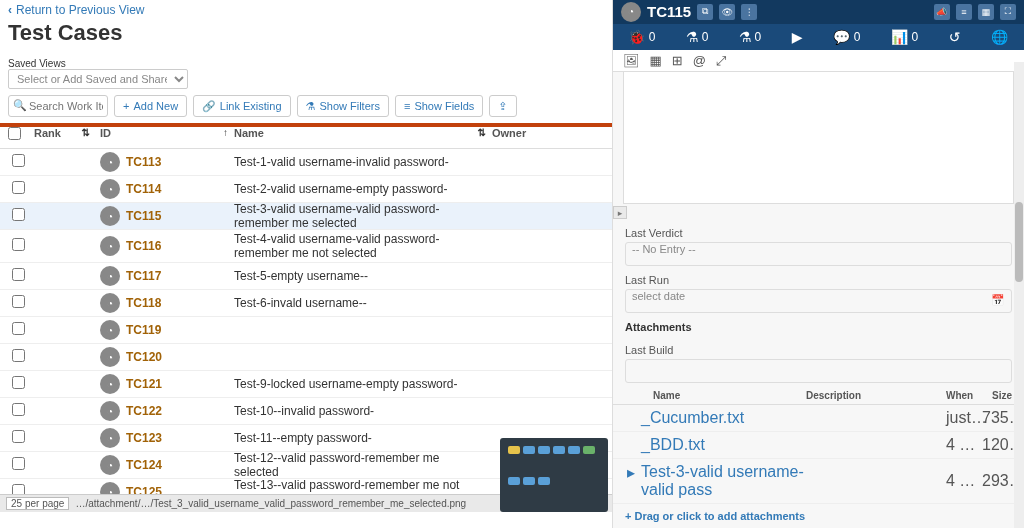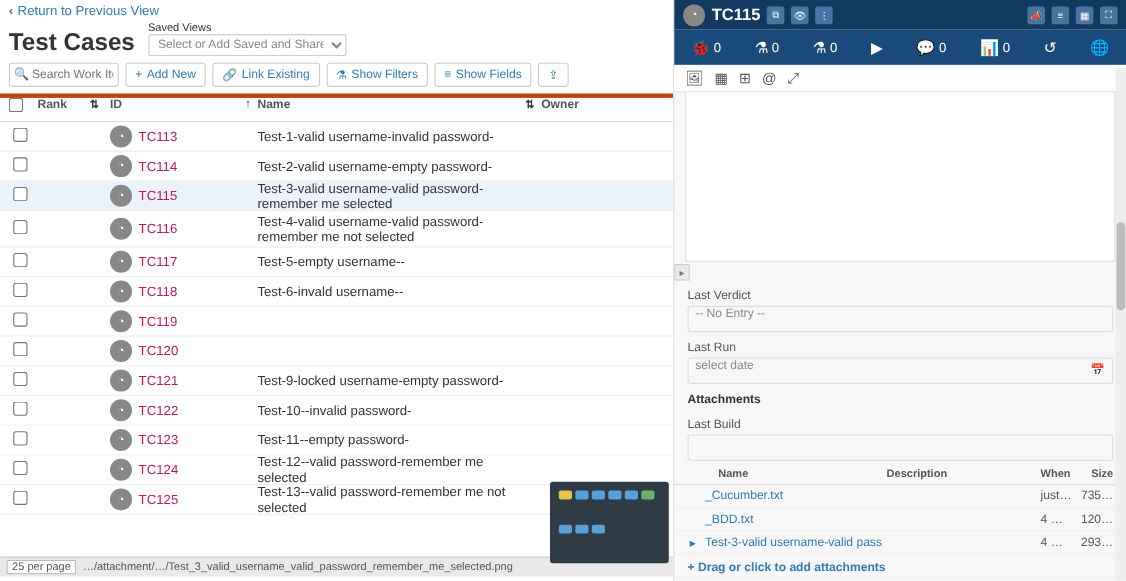--- a/index.html
+++ b/index.html
@@ -4,21 +4,21 @@
 <style>
 * { margin:0; padding:0; box-sizing:border-box; font-family:-apple-system,BlinkMacSystemFont,"Segoe UI",Arial,sans-serif; }
 body { width:1024px; height:528px; overflow:hidden; font-size:12px; color:#333; background:#fff; display:flex; }
 .left-panel { width:612px; height:100%; display:flex; flex-direction:column; position:relative; }
 .right-panel { width:412px; height:100%; background:#f7f7f7; display:flex; flex-direction:column; border-left:1px solid #ddd; }
 
 .breadcrumb { padding:3px 8px; }
 .breadcrumb a { color:#337ab7; text-decoration:none; font-size:12px; cursor:pointer;margin-top:24px; }
 .breadcrumb a::before { content:"‹"; margin-right:4px; font-weight:bold; }
 
-.title-row { display:flex; align-items:flex-end; padding:0 8px 6px; gap:12px; }
+.title-row { display:flex; align-items:flex-start; padding:0 8px 6px; gap:12px;flex-direction:column; }
 .page-title { font-size:22px; font-weight:600; color:#333; }
 .saved-views { display:flex; flex-direction:column; }
 .saved-views label { font-size:10px; color:#333; }
 .saved-views select { width:180px; height:20px; font-size:11px; color:#888; border:1px solid #ccc; border-radius:2px; padding:0 4px; background:#fff; }
 
 .toolbar { display:flex; gap:6px; padding:0 8px 6px; align-items:center; }
 .search-box { position:relative; width:100px; }
 .search-box input { width:100%; height:22px; padding:2px 4px 2px 20px; border:1px solid #ccc; border-radius:3px; font-size:11px; }
 .search-box .sicon { position:absolute; left:5px; top:4px; color:#888; font-size:11px; }
 .tbtn { height:22px; padding:0 8px; border:1px solid #ccc; border-radius:3px; background:#fff; color:#337ab7; font-size:11px; display:flex; align-items:center; gap:4px; cursor:pointer; }
@@ -32,24 +32,24 @@
 .col-owner { width:110px; }
 .sort-icon { float:right; margin-right:6px; color:#333; font-size:10px; }
 
 .rows { overflow-y:auto; flex:1; }
 .row { display:flex; align-items:center; height:27px; border-bottom:1px solid #eee; font-size:12px; }
 .row.tall { height:33px; }
 .row.selected { background:#eaf2fb; }
 .row input[type=checkbox] { margin-left:8px; }
 .id-cell { display:flex; align-items:center; gap:6px; }
 .type-icon { width:20px; height:20px; border-radius:50%; background:#888; display:flex; align-items:center; justify-content:center; color:#fff; font-size:10px; }
-.id-link { color:#be185d; font-weight:400; cursor:pointer; }
+.id-link { color:#a16207; font-weight:700; cursor:pointer; }
 .name-cell { color:#333; line-height:1.2; padding-right:8px; }
 
-.footer { position:absolute; bottom:4px; left:0; right:0; height:18px; background:#e9e9e9; border-top:1px solid #ccc; font-size:10px; color:#555; display:flex; align-items:center; padding:0 6px; gap:6px; }
+.footer { position:absolute; bottom:16px; left:0; right:0; height:18px; background:#e9e9e9; border-top:1px solid #ccc; font-size:10px; color:#555; display:flex; align-items:center; padding:0 6px; gap:6px; }
 .footer .pp { border:1px solid #bbb; background:#fff; padding:0 4px; }
 
 .thumb { position:absolute; bottom:16px; left:500px; width:108px; height:74px; background:#2f3b45; border-radius:3px; display:flex; flex-wrap:wrap; padding:8px; gap:3px; }
 .thumb span { width:12px; height:8px; background:#5aa0d8; border-radius:2px; }
 .thumb span.y { background:#e6c34b; }
 .thumb span.g { background:#6ab26a; }
 
 
 .rp-header { background:#12395f; color:#fff; height:30px; display:flex; align-items:center; padding:0 8px; gap:6px; }
 .rp-header .hicon { width:20px; height:20px; border-radius:50%; background:#888; display:flex; align-items:center; justify-content:center; font-size:10px; }
@@ -72,21 +72,21 @@
 .rp-label { font-size:11px; color:#555; margin-bottom:3px; }
 .rp-input { width:100%; height:24px; border:1px solid #ddd; border-radius:3px; background:#f7f7f7; padding:0 6px; font-size:11px; color:#888; }
 .rp-input.date { position:relative; }
 .rp-input.date::after { content:"📅"; position:absolute; right:6px; top:4px; font-size:11px; color:#aaa; }
 
 .att-head { display:flex; padding:3px 12px; border-bottom:1px solid #ddd; font-size:10px; font-weight:600; color:#555; }
 .att-name { flex:1; padding-left:28px;}
 .att-desc { width:140px; }
 .att-when { width:36px; }
 .att-size { width:30px; text-align:right; }
-.att-row { display:flex; padding:4px 12px; border-bottom:1px solid #eee; font-size:11px; align-items:center; }
+.att-row { display:flex; padding:4px 12px; border-bottom:1px solid #eee; font-size:16px; align-items:center; }
 .att-row .aname { flex:1; color:#337ab7; cursor:pointer; padding-left:16px; position:relative;}
 .att-row .aname.expand::before { content:"▸"; position:absolute; left:2px; color:#337ab7; }
 .att-row .adesc { width:140px; }
 .att-row .awhen { width:36px; color:#555; }
 .att-row .asize { width:30px; text-align:right; color:#555; }
 .att-drop { padding:6px 12px; color:#337ab7; font-size:11px; cursor:pointer;font-weight:bold; }
 .att-drop::before { content:"+ "; }
 
 .rp-scroll { width:10px; background:#eee; position:absolute; right:0; top:62px; bottom:0; }
 .rp-scroll .thumb2 { background:#bbb; width:8px; margin:0 1px; height:80px; position:absolute; top:140px; border-radius:4px; }

